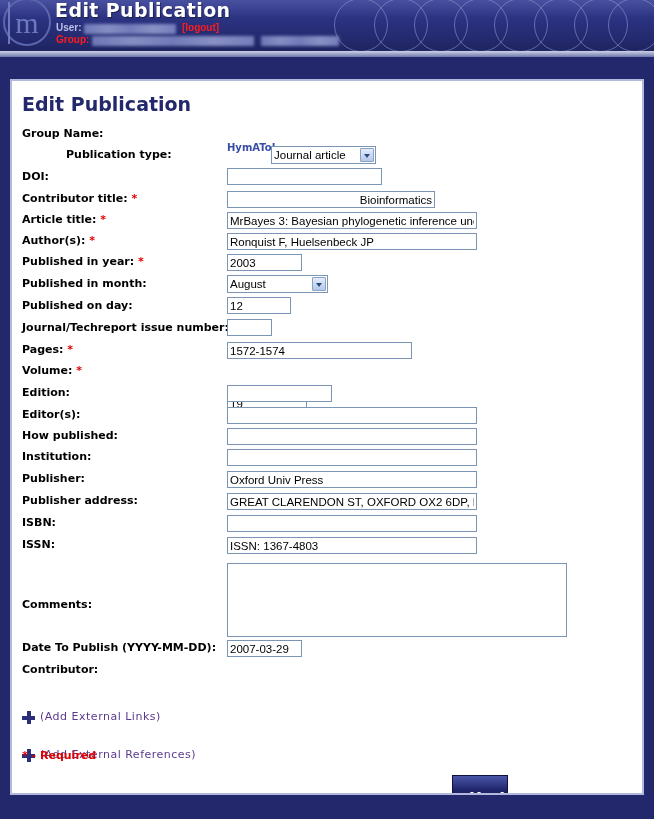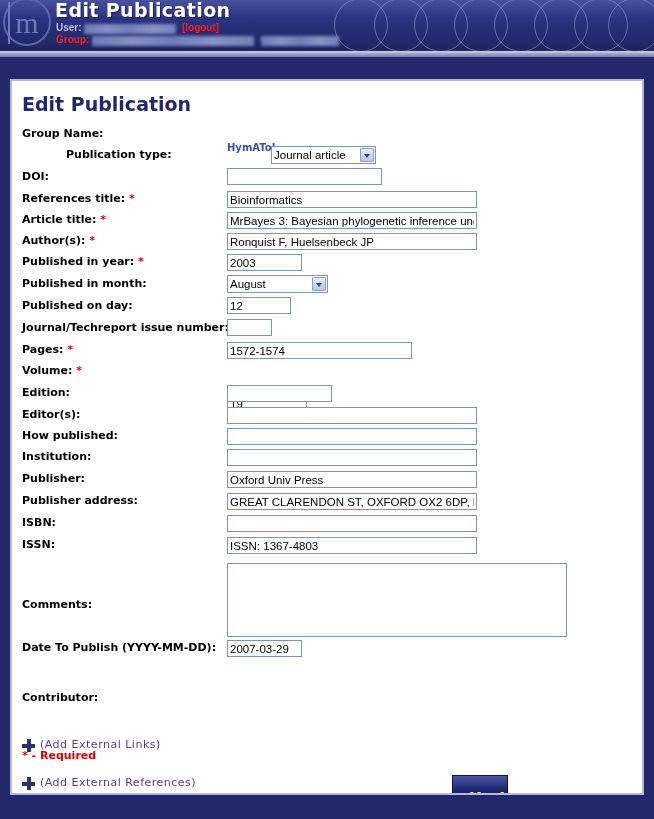--- a/index.html
+++ b/index.html
@@ -277,25 +277,25 @@
 
       <div class="row" style="height:22px;">
         <span class="lbl">DOI:</span>
         <span class="fld" style="top:-2px;">
           <input class="txt" style="width: 155px;" value="">
         </span>
       </div>
 
       <div class="row" style="height:21px;">
         <span class="lbl">
-          <span>References title:</span>
-          <span class="req">*</span>
-        </span>
-        <span class="fld" style="top:-1px;">
-          <input class="txt" style="width: 250px;" value="Bioinformatics">
+          <span>Contributor title:</span>
+          <span class="req">*</span>
+        </span>
+        <span class="fld" style="top:-1px;">
+          <input class="txt" style="width: 208px; text-align: right;" value="Bioinformatics">
         </span>
       </div>
 
       <div class="row" style="height:21px;">
         <span class="lbl">
           <span>Article title:</span>
           <span class="req">*</span>
         </span>
         <span class="fld" style="top:-1px;">
           <input class="txt" style="width: 250px;" value="MrBayes 3: Bayesian phylogenetic inference under">
@@ -431,21 +431,21 @@
         </span>
       </div>
 
       <div class="row" style="height:22px;">
         <span class="lbl">Date To Publish (YYYY-MM-DD):</span>
         <span class="fld" style="top:-1px;">
           <input class="txt" style="width: 75px;" value="2007-03-29">
         </span>
       </div>
 
-      <div class="row" style="height:24px;margin-top:28px;">
+      <div class="row" style="height:24px;">
         <span class="lbl">Contributor:</span>
       </div>
 
       <div class="addrow" style="margin-top:22px;">
         <span class="plus"></span>
         <span class="addlink">(Add External Links)</span>
       </div>
 
       <div class="addrow" style="margin-top:8px;">
         <span class="plus"></span>

